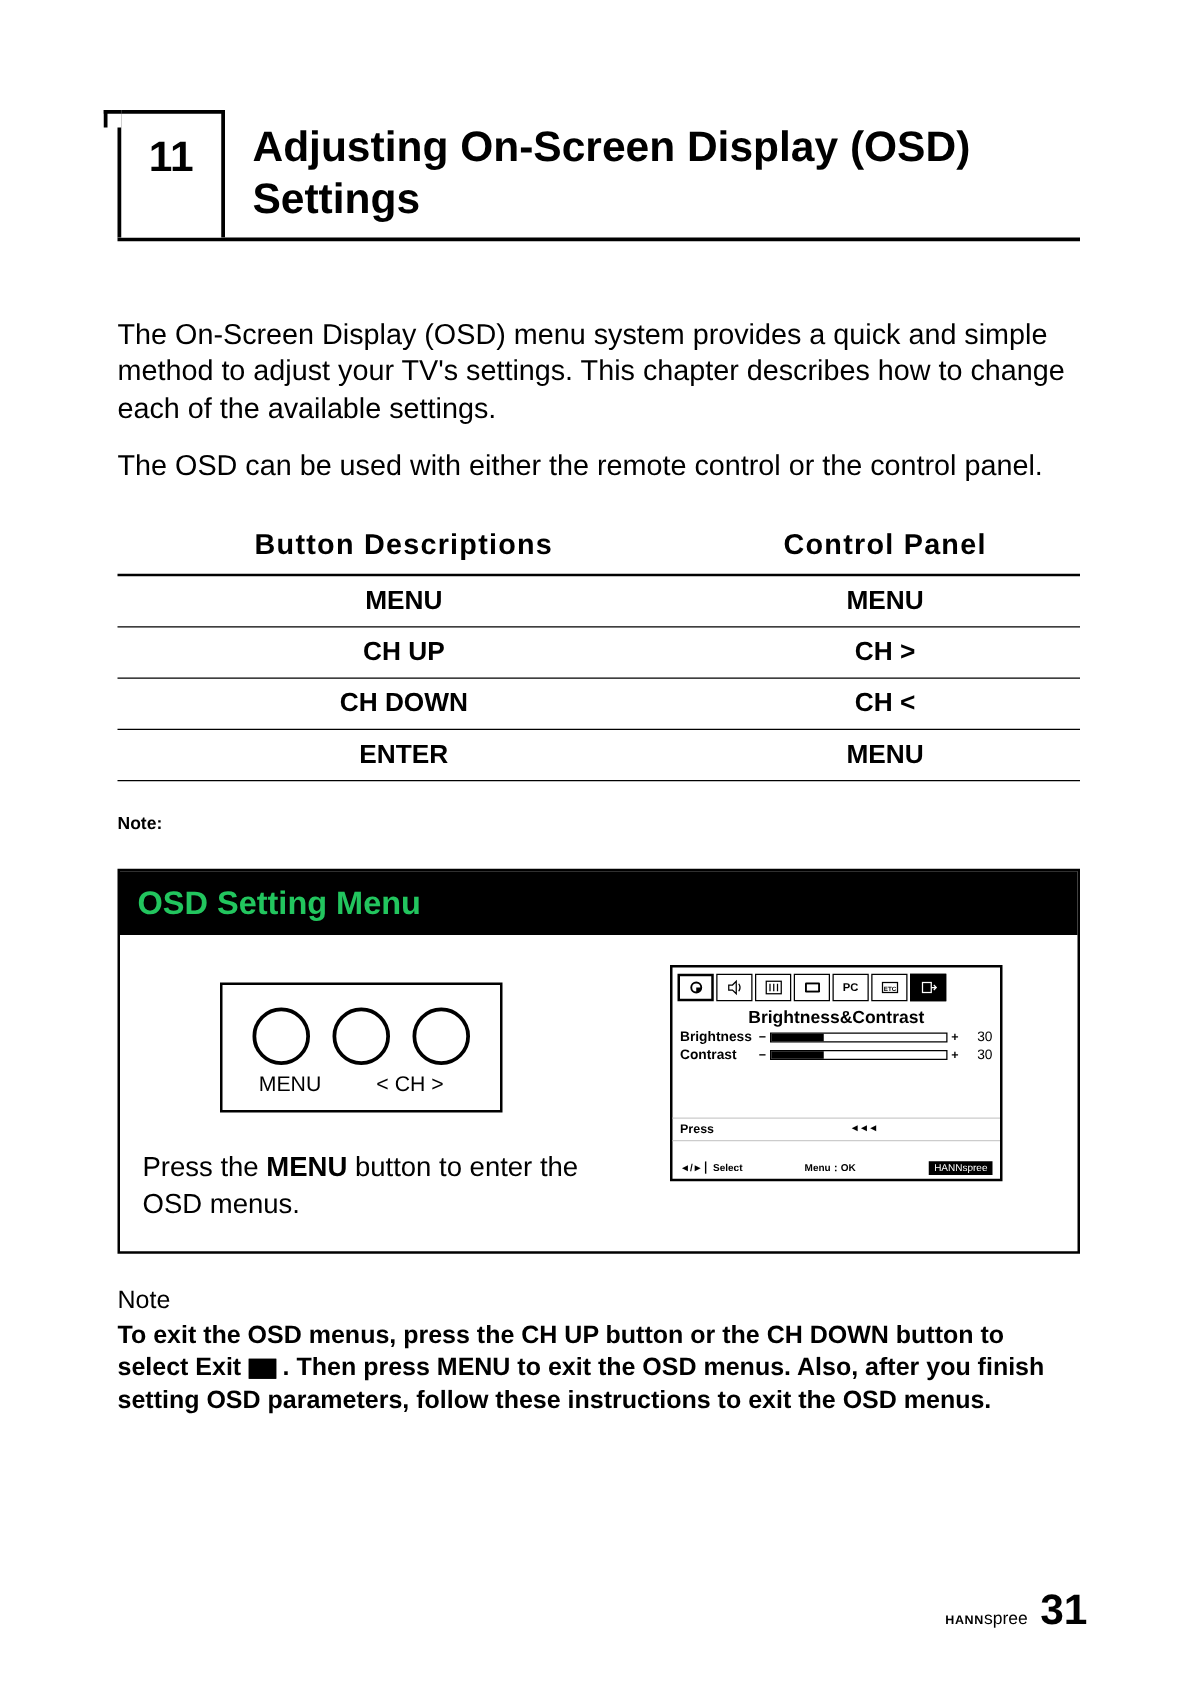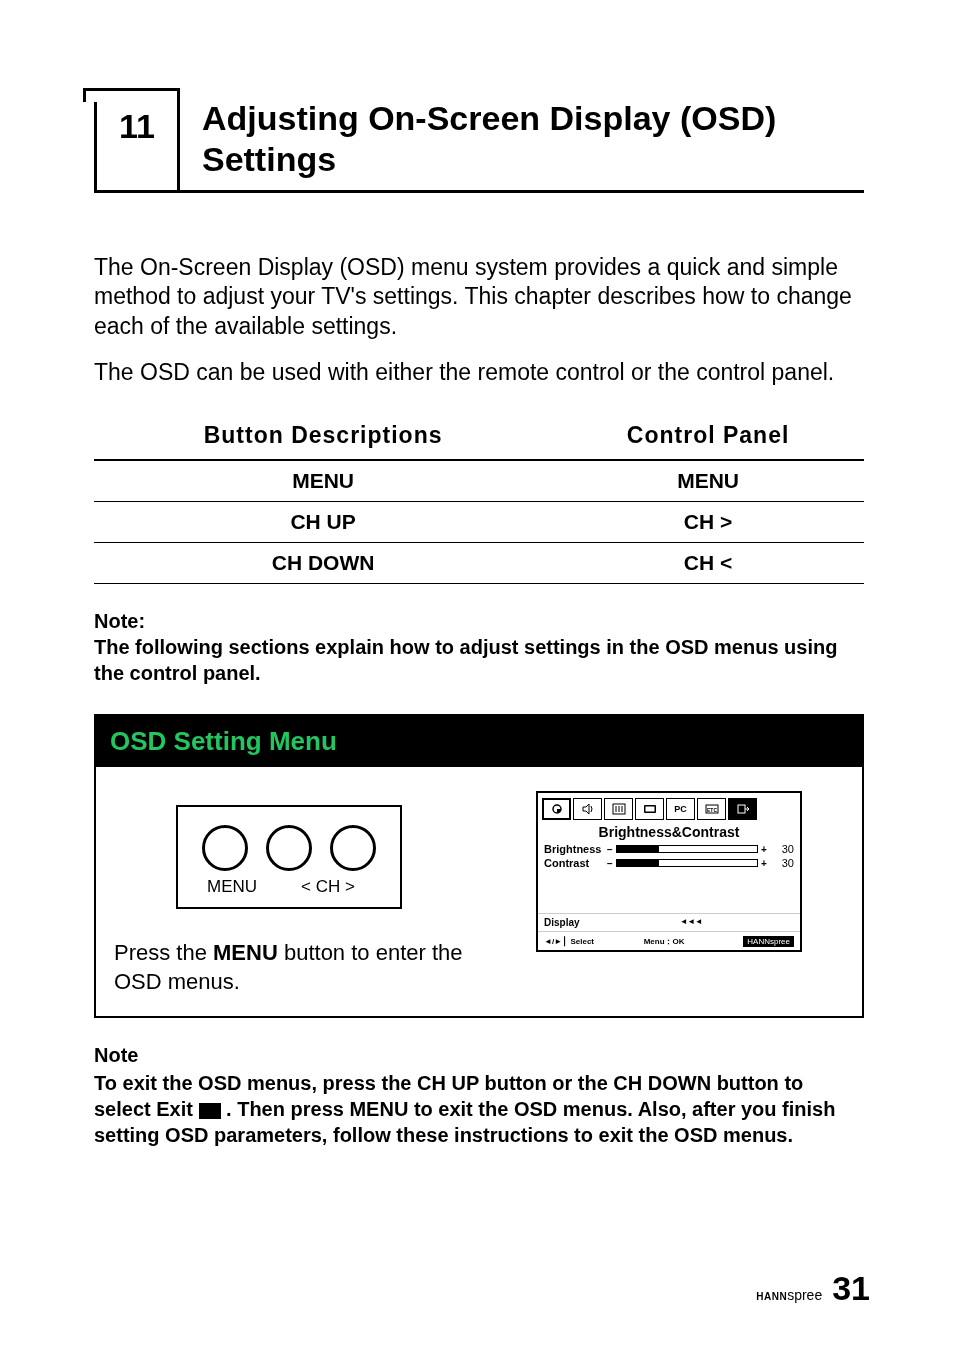--- a/index.html
+++ b/index.html
@@ -7,21 +7,21 @@
     .page { padding: 88px 90px 0 94px; }
     .chapter-header { display: flex; align-items: stretch; border-bottom: 3px solid #000; margin-bottom: 60px; }
     .chapter-num-box { border: 3px solid #000; border-bottom: none; padding: 16px 22px; font-size: 34px; font-weight: 900; font-family: Arial, sans-serif; position: relative; background: #fff; }
     .chapter-tab { position: absolute; top: -3px; left: -14px; width: 14px; height: 14px; border-top: 3px solid #000; border-left: 3px solid #000; background: #fff; }
     .chapter-title { font-size: 34px; font-weight: 900; padding: 10px 0 10px 22px; line-height: 1.2; flex: 1; }
     .intro-p { font-size: 23px; line-height: 1.3; margin-bottom: 16px; }
     .button-table { width: 100%; border-collapse: collapse; margin: 24px 0 24px 0; }
     .button-table th { font-size: 23px; font-weight: 900; padding: 10px 0; letter-spacing: 1px; }
     .button-table td { font-size: 21px; font-weight: 900; text-align: center; padding: 8px 0; border-bottom: 1.5px solid #000; }
     .button-table tr.header-row td, .button-table tr.header-row th { border-bottom: 2.5px solid #000; }
-    .note-block { font-size: 20px; font-weight: 900; line-height: 1.3; margin-bottom: 28px; }
+    .note-block { font-size: 14px; font-weight: 900; line-height: 1.3; margin-bottom: 28px; }
     .osd-panel { border: 2px solid #000; margin-bottom: 24px; }
     .osd-title-bar { background: #000; color: #22c55e; font-size: 26px; font-weight: 900; padding: 10px 14px; }
     .osd-body { display: flex; padding: 24px 18px 20px 18px; gap: 30px; }
     .osd-left { flex: 1; display: flex; flex-direction: column; align-items: center; }
     .osd-right { flex: 1; display: flex; flex-direction: column; align-items: center; }
     .control-box { border: 2px solid #000; padding: 18px 24px 10px 24px; margin-top: 14px; margin-bottom: 30px; }
     .knobs { display: flex; gap: 18px; justify-content: center; margin-bottom: 6px; }
     .knob { width: 46px; height: 46px; border: 3px solid #000; border-radius: 50%; }
     .knob-labels { display: flex; gap: 18px; justify-content: space-between; font-size: 17px; }
     .knob-labels span:first-child { width: 60px; text-align: center; }
@@ -39,26 +39,26 @@
     .osd-row .lab { width: 62px; }
     .osd-row .bar { flex: 1; display: flex; align-items: center; gap: 2px; }
     .osd-row .track { flex: 1; height: 8px; border: 1px solid #000; position: relative; }
     .osd-row .fill { position: absolute; left: 0; top: 0; bottom: 0; width: 30%; background: #000; }
     .osd-row .pm { font-size: 10px; width: 8px; text-align: center; }
     .osd-row .val { width: 26px; text-align: right; font-weight: 400; }
     .osd-blank { height: 42px; }
     .osd-footer1 { display: flex; font-size: 10px; font-weight: 900; padding: 0 6px 3px 6px; border-top: 1px solid #ccc; padding-top: 3px; }
     .osd-footer1 .f1 { width: 70px; }
     .osd-footer1 .f2 { flex: 1; text-align: center; font-size: 8px; letter-spacing: -0.5px; }
-    .osd-footer2 { display: flex; font-size: 8px; padding: 4px 6px 3px 6px; align-items: center; border-top: 1px solid #ccc; }
+    .osd-footer2 { display: flex; font-size: 8px; padding: 16px 6px 3px 6px; align-items: center; border-top: 1px solid #ccc; }
     .osd-footer2 .s1 { flex: 1; font-weight: 900; }
     .osd-footer2 .s2 { flex: 1; text-align: left; font-weight: 900; }
     .osd-footer2 .brand { background: #000; color: #fff; padding: 1px 4px; font-size: 8px; }
     .note2 { font-size: 20px; font-weight: 900; line-height: 1.3; }
-    .note2-title { font-size: 20px; font-weight: 700; margin-bottom: 2px; }
+    .note2-title { font-size: 20px; font-weight: 400; margin-bottom: 2px; }
     .exit-icon { display: inline-block; width: 22px; height: 16px; border: 2px solid #000; background: #000; vertical-align: middle; }
     .page-footer { position: absolute; bottom: 44px; right: 84px; font-size: 17px; font-weight: 400; display: flex; align-items: baseline; gap: 10px; }
     .page-footer .brand-hann { font-weight: 900; letter-spacing: 0.5px; font-size: 10px; }
     .page-footer .brand-spree { font-weight: 400; font-size: 14px; }
     .page-footer .num { font-size: 34px; font-weight: 900; }
   </style>
 </head>
 <body>
 
 <div class="page">
@@ -84,26 +84,29 @@
       <td>MENU</td>
     </tr>
     <tr>
       <td>CH UP</td>
       <td>CH &gt;</td>
     </tr>
     <tr>
       <td>CH DOWN</td>
       <td>CH &lt;</td>
     </tr>
+    <tr>
+      <td>ENTER</td>
+      <td>MENU</td>
+    </tr>
   </tbody>
     </table>
 
   <div class="note-block">
     <div>Note:</div>
-    <div>The following sections explain how to adjust settings in the OSD menus using the control panel.</div>
   </div>
 
   <div class="osd-panel">
     <div class="osd-title-bar">OSD Setting Menu</div>
     <div class="osd-body">
       <div class="osd-left">
         <div class="control-box">
           <div class="knobs">
             <div class="knob"></div>
             <div class="knob"></div>
@@ -179,21 +182,21 @@
                 <span class="pm">−</span>
                 <span class="track">
                   <span class="fill"></span>
                 </span>
                 <span class="pm">+</span>
               </span>
             <span class="val">30</span>
           </div>
           <div class="osd-blank"></div>
           <div class="osd-footer1">
-            <span class="f1">Display</span>
+            <span class="f1">Press</span>
             <span class="f2">◄◄◄</span>
             <span style="width:26px"></span>
           </div>
           <div class="osd-footer2">
             <span class="s1">◄/►  ▏Select</span>
             <span class="s2">Menu：OK</span>
             <span class="brand">HANNspree</span>
           </div>
         </div>
       </div>

